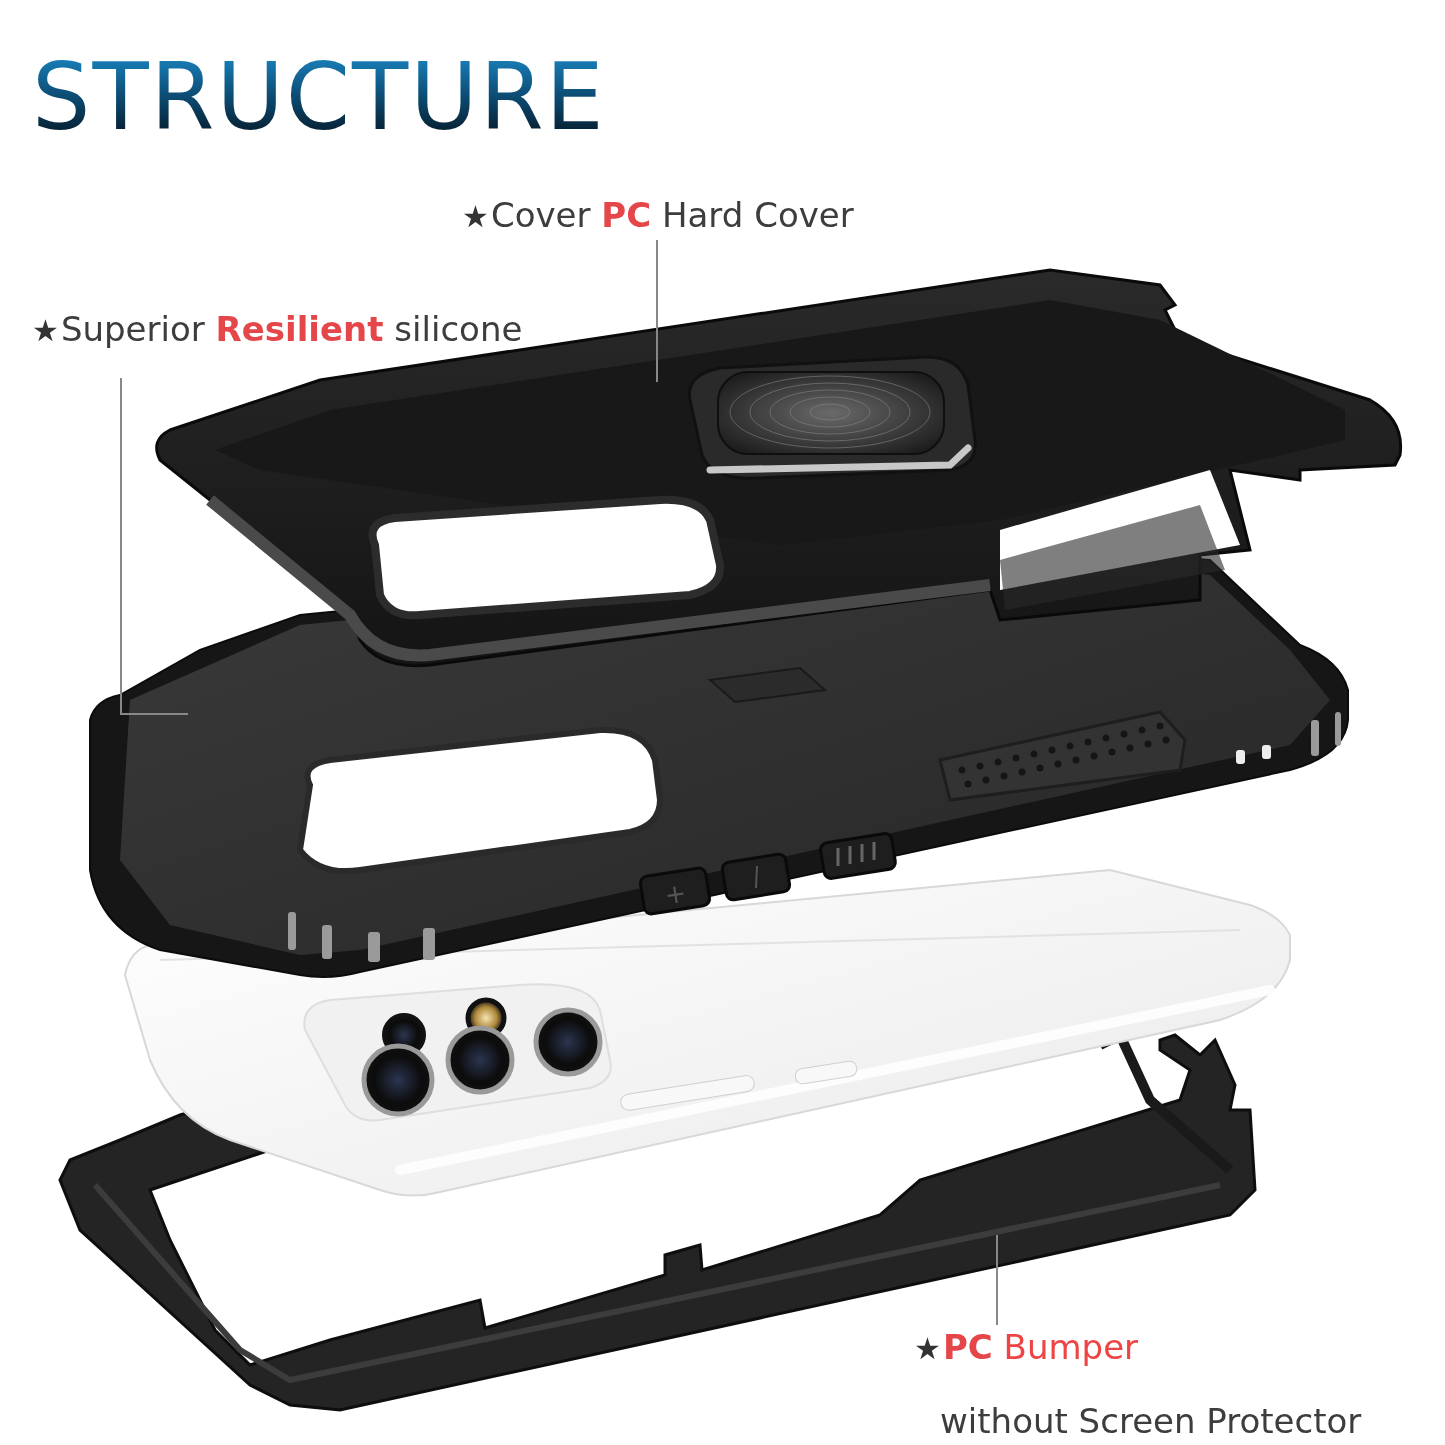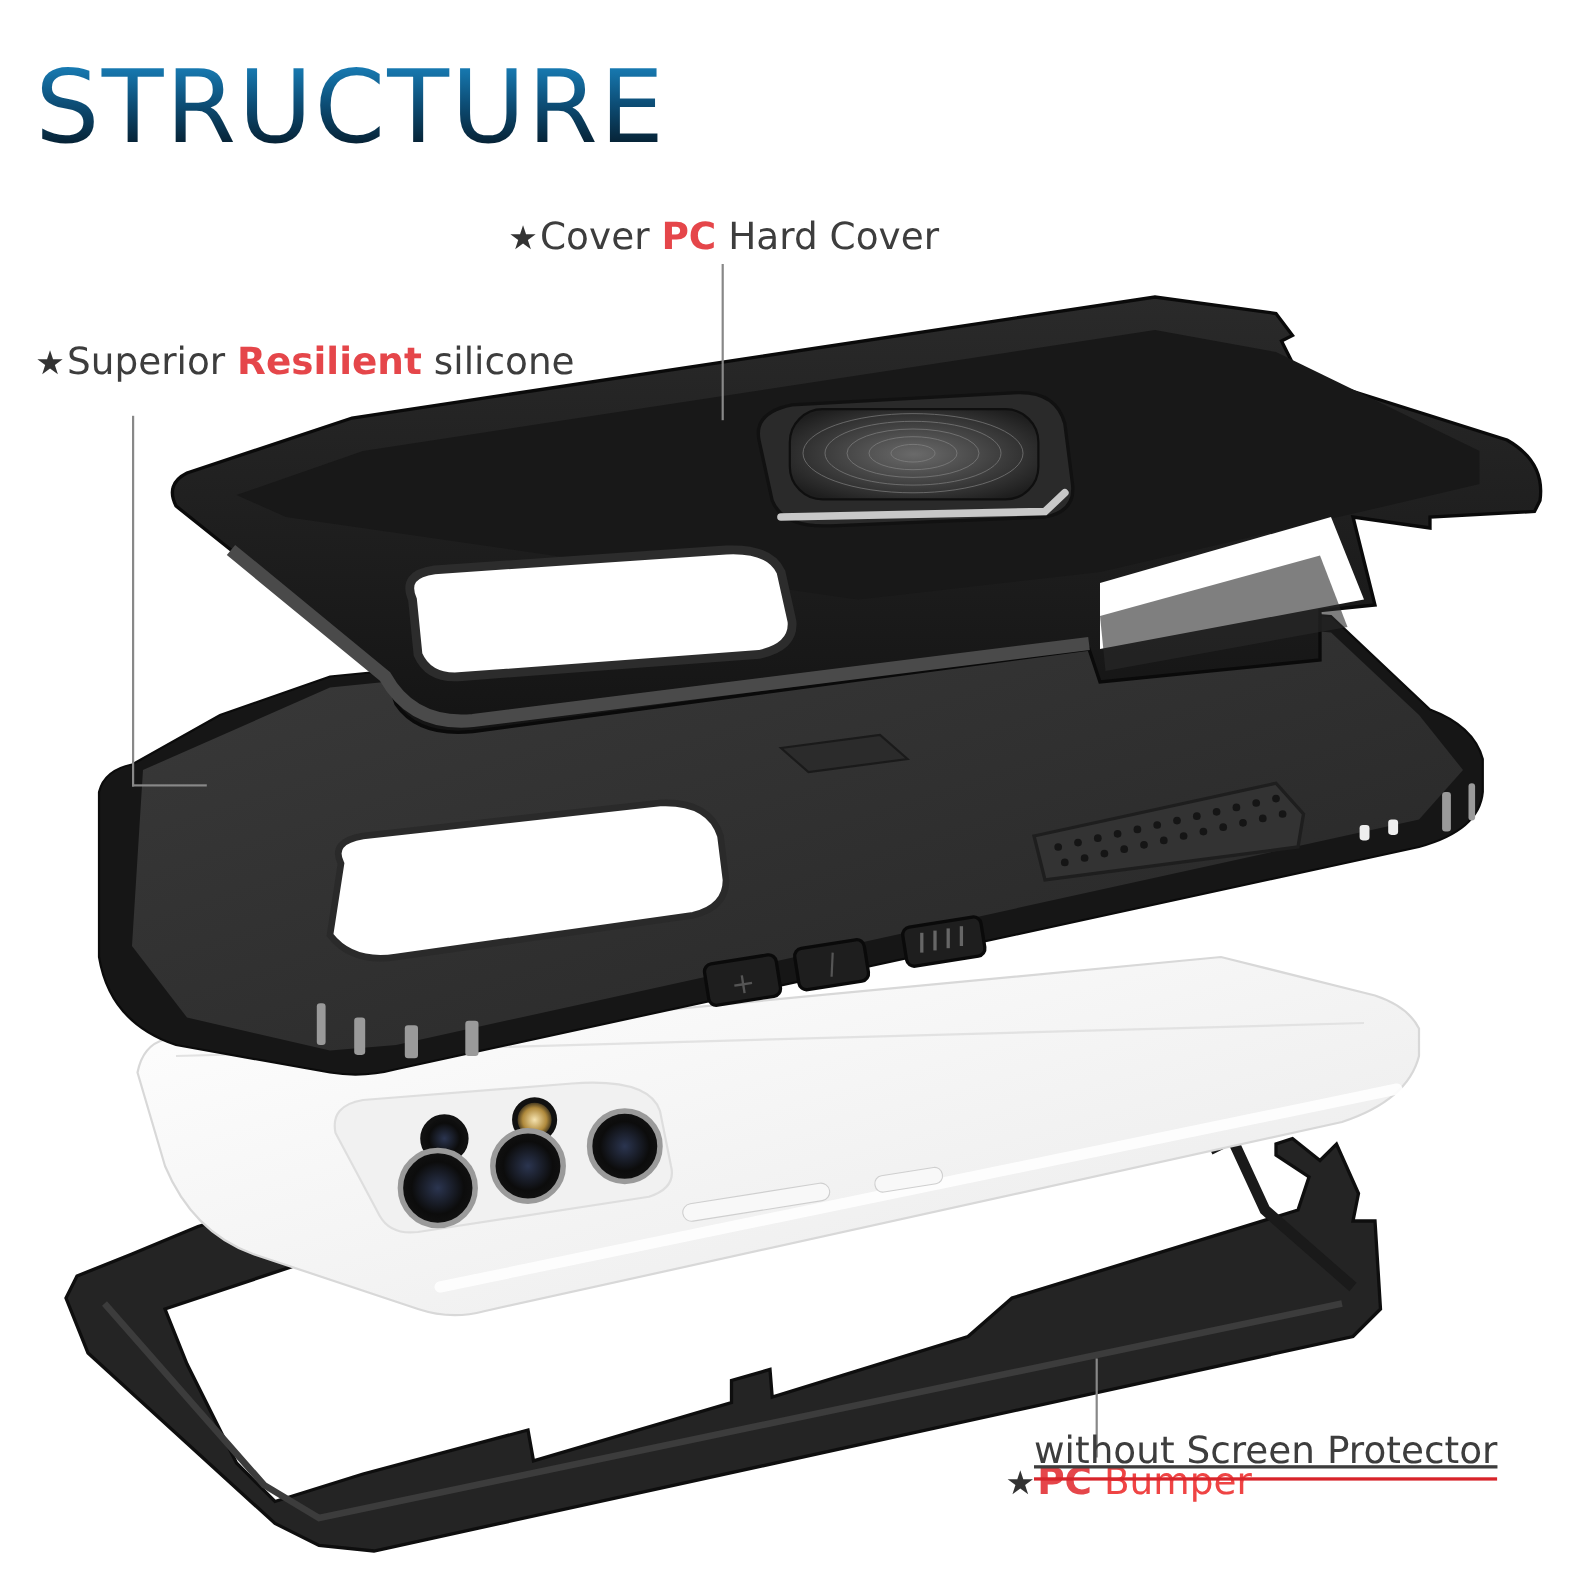--- a/index.html
+++ b/index.html
@@ -184,15 +184,15 @@
   <span class="star">★</span><span>Cover </span><span class="hl">PC</span><span> Hard Cover</span>
 </div>
 
 <div class="label" style="left:32px; top:312px;">
   <span class="star">★</span><span>Superior </span><span class="hl">Resilient</span><span> silicone</span>
 </div>
 
 <div class="label" style="left:914px; top:1330px;">
   <span class="star">★</span><span class="hl">PC</span><span class="red"> Bumper</span>
 </div>
-<div class="label" style="left:940px; top:1302px;text-decoration:underline;">
+<div class="label" style="left:940px; top:1404px;">
   <span class="ul">without Screen Protector</span>
 </div>
 
 </body></html>

